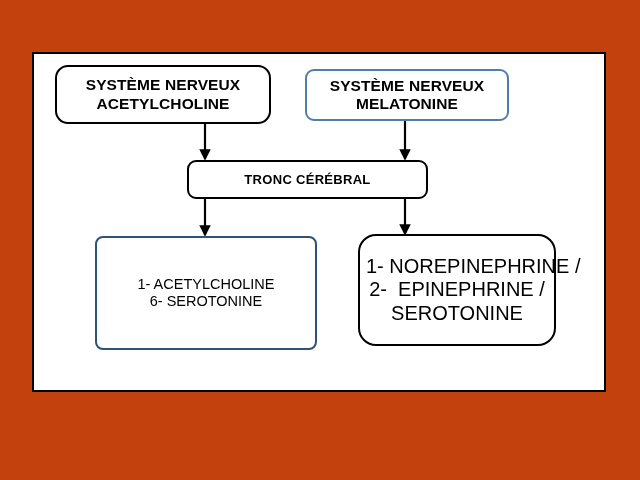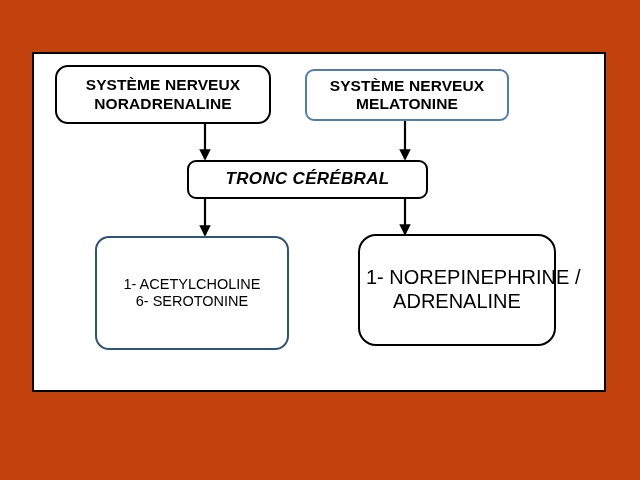--- a/index.html
+++ b/index.html
@@ -71,29 +71,28 @@
     font-weight: bold;
     font-size: 15.5px;
     letter-spacing: 0.1px;
   }
 
   #node-tronc {
     left: 187px; top: 160px; width: 241px; height: 39px;
     border: 2.5px solid #000000;
     border-radius: 9px;
     font-weight: bold;
-    font-size: 17px;
+    font-size: 13px;
     letter-spacing: 0.3px;
-    font-style: italic;
   }
 
   #node-parasympathique-neurotransmitters {
-    left: 95px; top: 236px; width: 194px; height: 114px;
+    left: 95px; top: 236px; width: 222px; height: 114px;
     border: 2.5px solid #2f5377;
-    border-radius: 14px;
+    border-radius: 8px;
     font-weight: normal;
     font-size: 14.5px;
   }
 
   #node-sympathique-neurotransmitters {
     left: 358px; top: 234px; width: 198px; height: 112px;
     border: 2.5px solid #000000;
     border-radius: 18px;
     font-weight: normal;
     font-size: 20px;
@@ -122,21 +121,21 @@
     </defs>
     <line x1="205" y1="124" x2="205" y2="159" stroke="#000000" stroke-width="2.2" marker-end="url(#ah)"></line>
     <line x1="405" y1="121" x2="405" y2="159" stroke="#000000" stroke-width="2.2" marker-end="url(#ah)"></line>
     <line x1="205" y1="199" x2="205" y2="235" stroke="#000000" stroke-width="2.2" marker-end="url(#ah)"></line>
     <line x1="405" y1="199" x2="405" y2="234" stroke="#000000" stroke-width="2.2" marker-end="url(#ah)"></line>
   </svg>
 
   <div class="node" id="node-parasympathique">
     <div class="lines">
       <div>SYSTÈME NERVEUX</div>
-      <div>NORADRENALINE</div>
+      <div>ACETYLCHOLINE</div>
     </div>
   </div>
 
   <div class="node" id="node-sympathique">
     <div class="lines">
       <div>SYSTÈME NERVEUX</div>
       <div>MELATONINE</div>
     </div>
   </div>
 
@@ -149,17 +148,18 @@
   <div class="node" id="node-parasympathique-neurotransmitters">
     <div class="lines">
       <div>1- ACETYLCHOLINE</div>
       <div>6- SEROTONINE</div>
     </div>
   </div>
 
   <div class="node" id="node-sympathique-neurotransmitters">
     <div class="lines">
       <div>1- NOREPINEPHRINE /</div>
-      <div>ADRENALINE</div>
+      <div>2-  EPINEPHRINE /</div>
+      <div>SEROTONINE</div>
     </div>
   </div>
 
 </div>
 
 </body></html>

